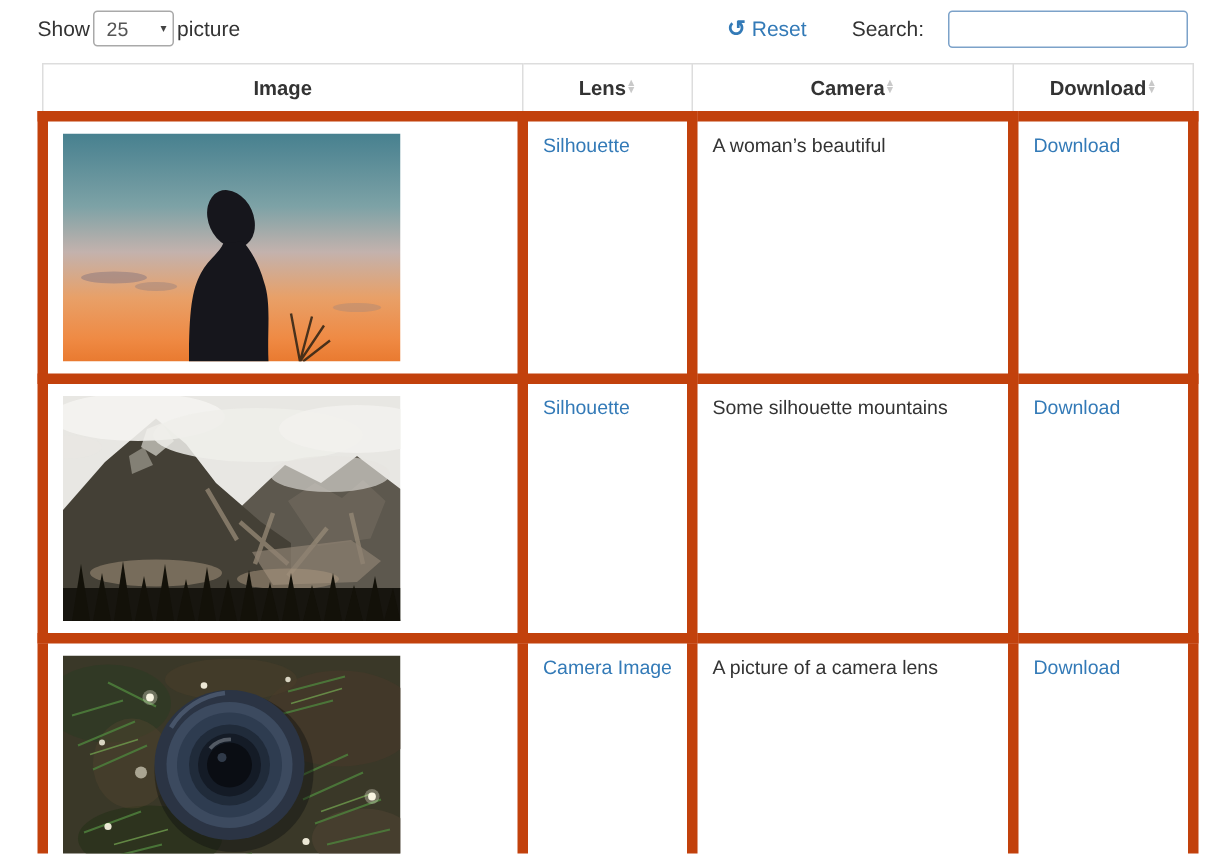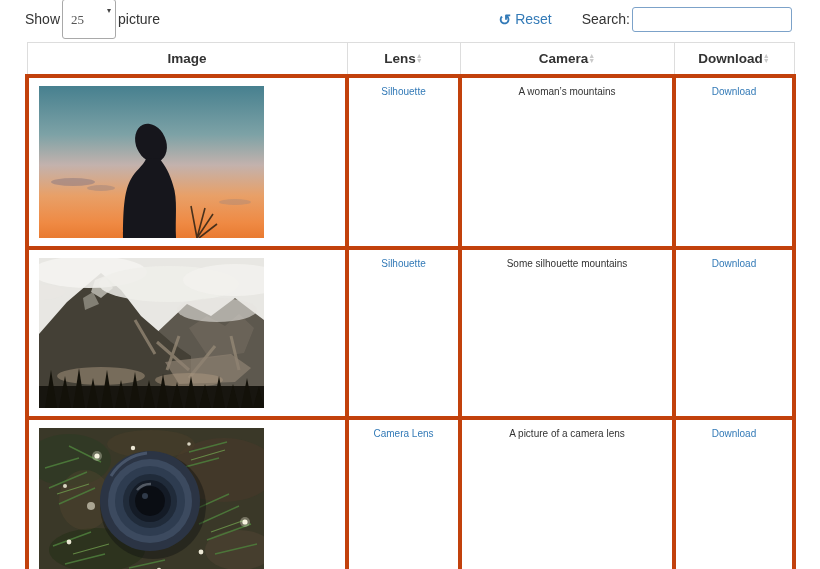--- a/index.html
+++ b/index.html
@@ -6,48 +6,48 @@
   html, body { width: 820px; height: 569px; overflow: hidden; background: #fff; }
   body { font-family: "Liberation Sans", sans-serif; color: #333; }
   .page { width: 792px; padding-left: 25px; padding-top: 5px; }
 
   
   .controls { display: flex; justify-content: space-between; align-items: center; height: 28px; width: 767px; }
   .controls-left { display: flex; align-items: center; gap: 2px; font-size: 14px; color: #333; }
   .select-wrap { position: relative; display: inline-block; }
   .select-wrap select {
     appearance: none; -webkit-appearance: none;
-    width: 54px; height: 40px; font-size: 13px; color: #555;
+    width: 54px; height: 24px; font-size: 13px; color: #555;
     border: 1px solid #a9a9a9; border-radius: 3px; background: #fff;
-    padding: 1px 16px 1px 8px; font-family: Liberation Serif, serif;
+    padding: 1px 16px 1px 8px; font-family: Liberation Sans, sans-serif;
   }
   .select-caret { position: absolute; right: 5px; top: 7px; font-size: 8px; color: #444; pointer-events: none; }
   .controls-right { display: flex; align-items: center; gap: 30px; }
   .reset-link { display: flex; align-items: center; gap: 4px; color: #337ab7; font-size: 14px; cursor: pointer; text-decoration: none; }
   .reset-glyph { font-size: 15px; font-weight: bold; line-height: 1; }
-  .search-box { display: flex; align-items: center; gap: 2px; font-size: 14px; color: #333; }
+  .search-box { display: flex; align-items: center; gap: 16px; font-size: 14px; color: #333; }
   .search-box input {
     width: 160px; height: 25px; border: 1px solid #7ca2c9; border-radius: 3px;
     padding: 2px 6px; font-size: 13px; font-family: "Liberation Sans", sans-serif; outline: none;
   }
 
   
   table.data-table { border-collapse: collapse; table-layout: fixed; width: 767px; margin-top: 9px; }
   col.c-image { width: 320px; } col.c-title { width: 113px; }
   col.c-content { width: 214px; } col.c-download { width: 120px; }
   .data-table th {
     text-align: left; font-size: 13.5px; font-weight: bold; color: #333;
     padding: 8px 10px; border: 1px solid #ddd; border-bottom: 2px solid #343434;
     background: #fff;
   }
   .data-table th .th-inner { display: flex; justify-content: center; align-items: center; }
   .sort-icons { display: inline-flex; flex-direction: column; line-height: 0.62; color: #c9c9c9; font-size: 7px; }
   .data-table td {
-    vertical-align: top; font-size: 10px; padding: 8px 10px;
-    border: 4px solid #c2410c; color: #333; text-align: center;
+    vertical-align: top; font-size: 13px; padding: 8px 10px;
+    border: 7px solid #c2410c; color: #333;
   }
   td.image-cell { padding: 8px 10px; }
   .photo { display: block; }
   a.cell-link { color: #337ab7; text-decoration: none; cursor: pointer; }
   .row-1 td { height: 172px; } .row-2 td { height: 168px; }
 </style>
 </head>
 <body>
 
 <div class="page">
@@ -138,21 +138,21 @@
             <ellipse cx="62" cy="102" rx="14" ry="3" fill="#96807f" opacity="0.45"></ellipse>
             <ellipse cx="196" cy="116" rx="16" ry="3" fill="#b08a76" opacity="0.5"></ellipse>
             <ellipse cx="112" cy="57" rx="15" ry="20" transform="rotate(-24 112 57)" fill="#16161c"></ellipse>
             <path d="M84,152 C84,118 86,104 92,93 C96,85 104,80 107,73 L120,72 C126,79 131,88 134,99 C139,113 136,132 137,152 Z" fill="#16161c"></path>
             <path d="M158,152 L152,120 M158,152 L166,122 M158,152 L174,128 M160,152 L178,138" stroke="#2b2114" stroke-width="1.6" fill="none" opacity="0.85"></path>
           </svg>
         </td>
         <td>
           <a class="cell-link">Silhouette</a>
         </td>
-        <td>A woman’s mountains</td>
+        <td>A woman’s beautiful</td>
         <td>
           <a class="cell-link">Download</a>
         </td>
       </tr>
 
       <tr class="row-2">
         <td class="image-cell">
           <svg class="photo" width="225" height="150" viewBox="0 0 225 150">
             <rect width="225" height="150" fill="#e8e7e3"></rect>
             <polygon points="110,82 148,46 172,58 196,40 225,62 225,150 110,150" fill="#5d584e"></polygon>
@@ -237,21 +237,21 @@
             <circle cx="111" cy="73" r="35" fill="#2e3c50"></circle>
             <circle cx="111" cy="73" r="27" fill="#202b3a"></circle>
             <circle cx="111" cy="73" r="21" fill="#141b26"></circle>
             <circle cx="111" cy="73" r="15" fill="#0a0d13"></circle>
             <path d="M72,48 A48 48 0 0 1 108,25" stroke="#5a6a82" stroke-width="3" fill="none" opacity="0.6"></path>
             <path d="M98,62 A18 18 0 0 1 112,56" stroke="#e8eef5" stroke-width="2.5" fill="none" opacity="0.3"></path>
             <circle cx="106" cy="68" r="3" fill="#3a4658" opacity="0.8"></circle>
           </svg>
         </td>
         <td>
-          <a class="cell-link">Camera Lens</a>
+          <a class="cell-link">Camera Image</a>
         </td>
         <td>A picture of a camera lens</td>
         <td>
           <a class="cell-link">Download</a>
         </td>
       </tr>
 
     </tbody>
   </table>
 </div>

